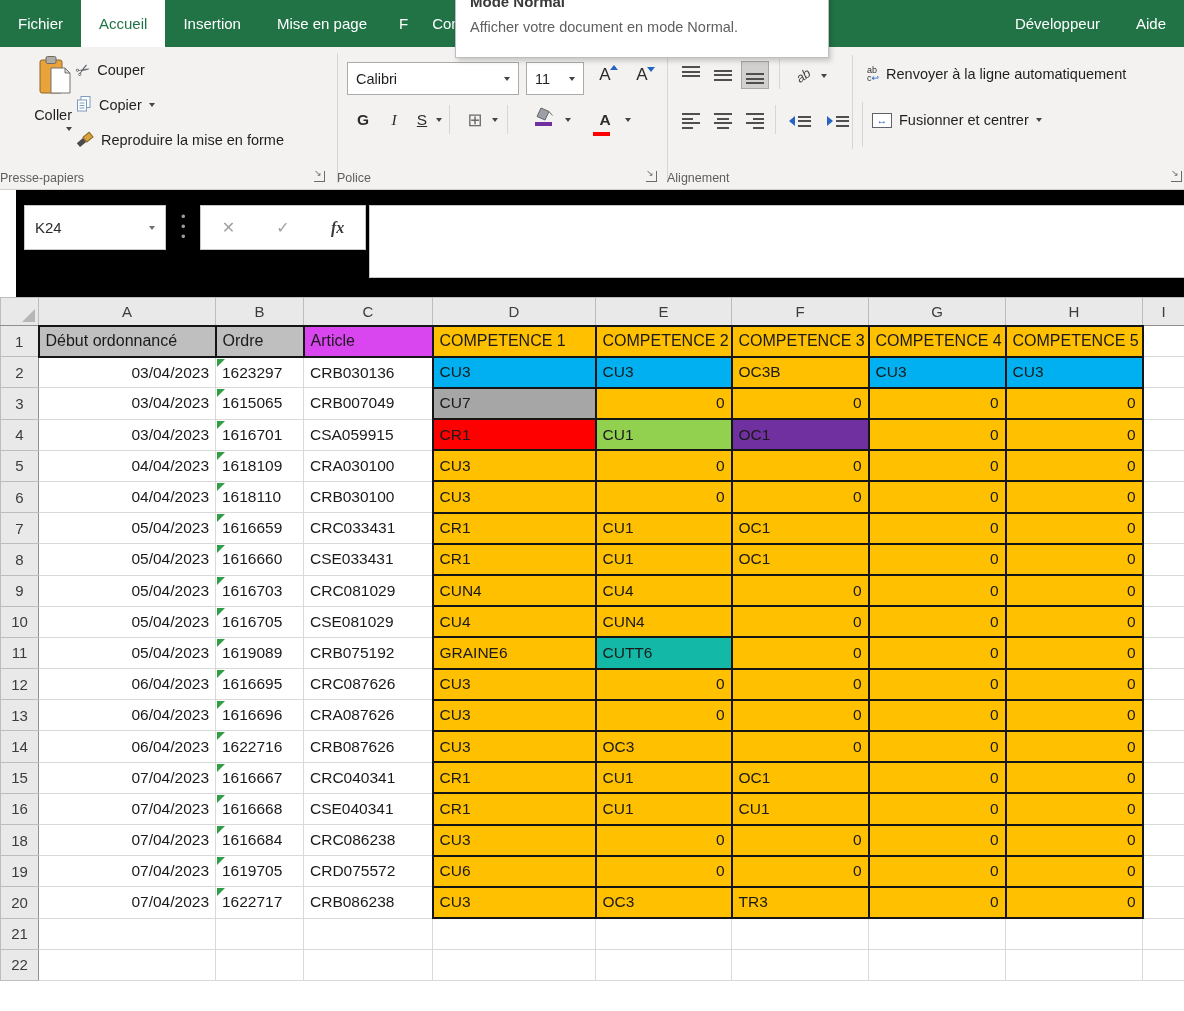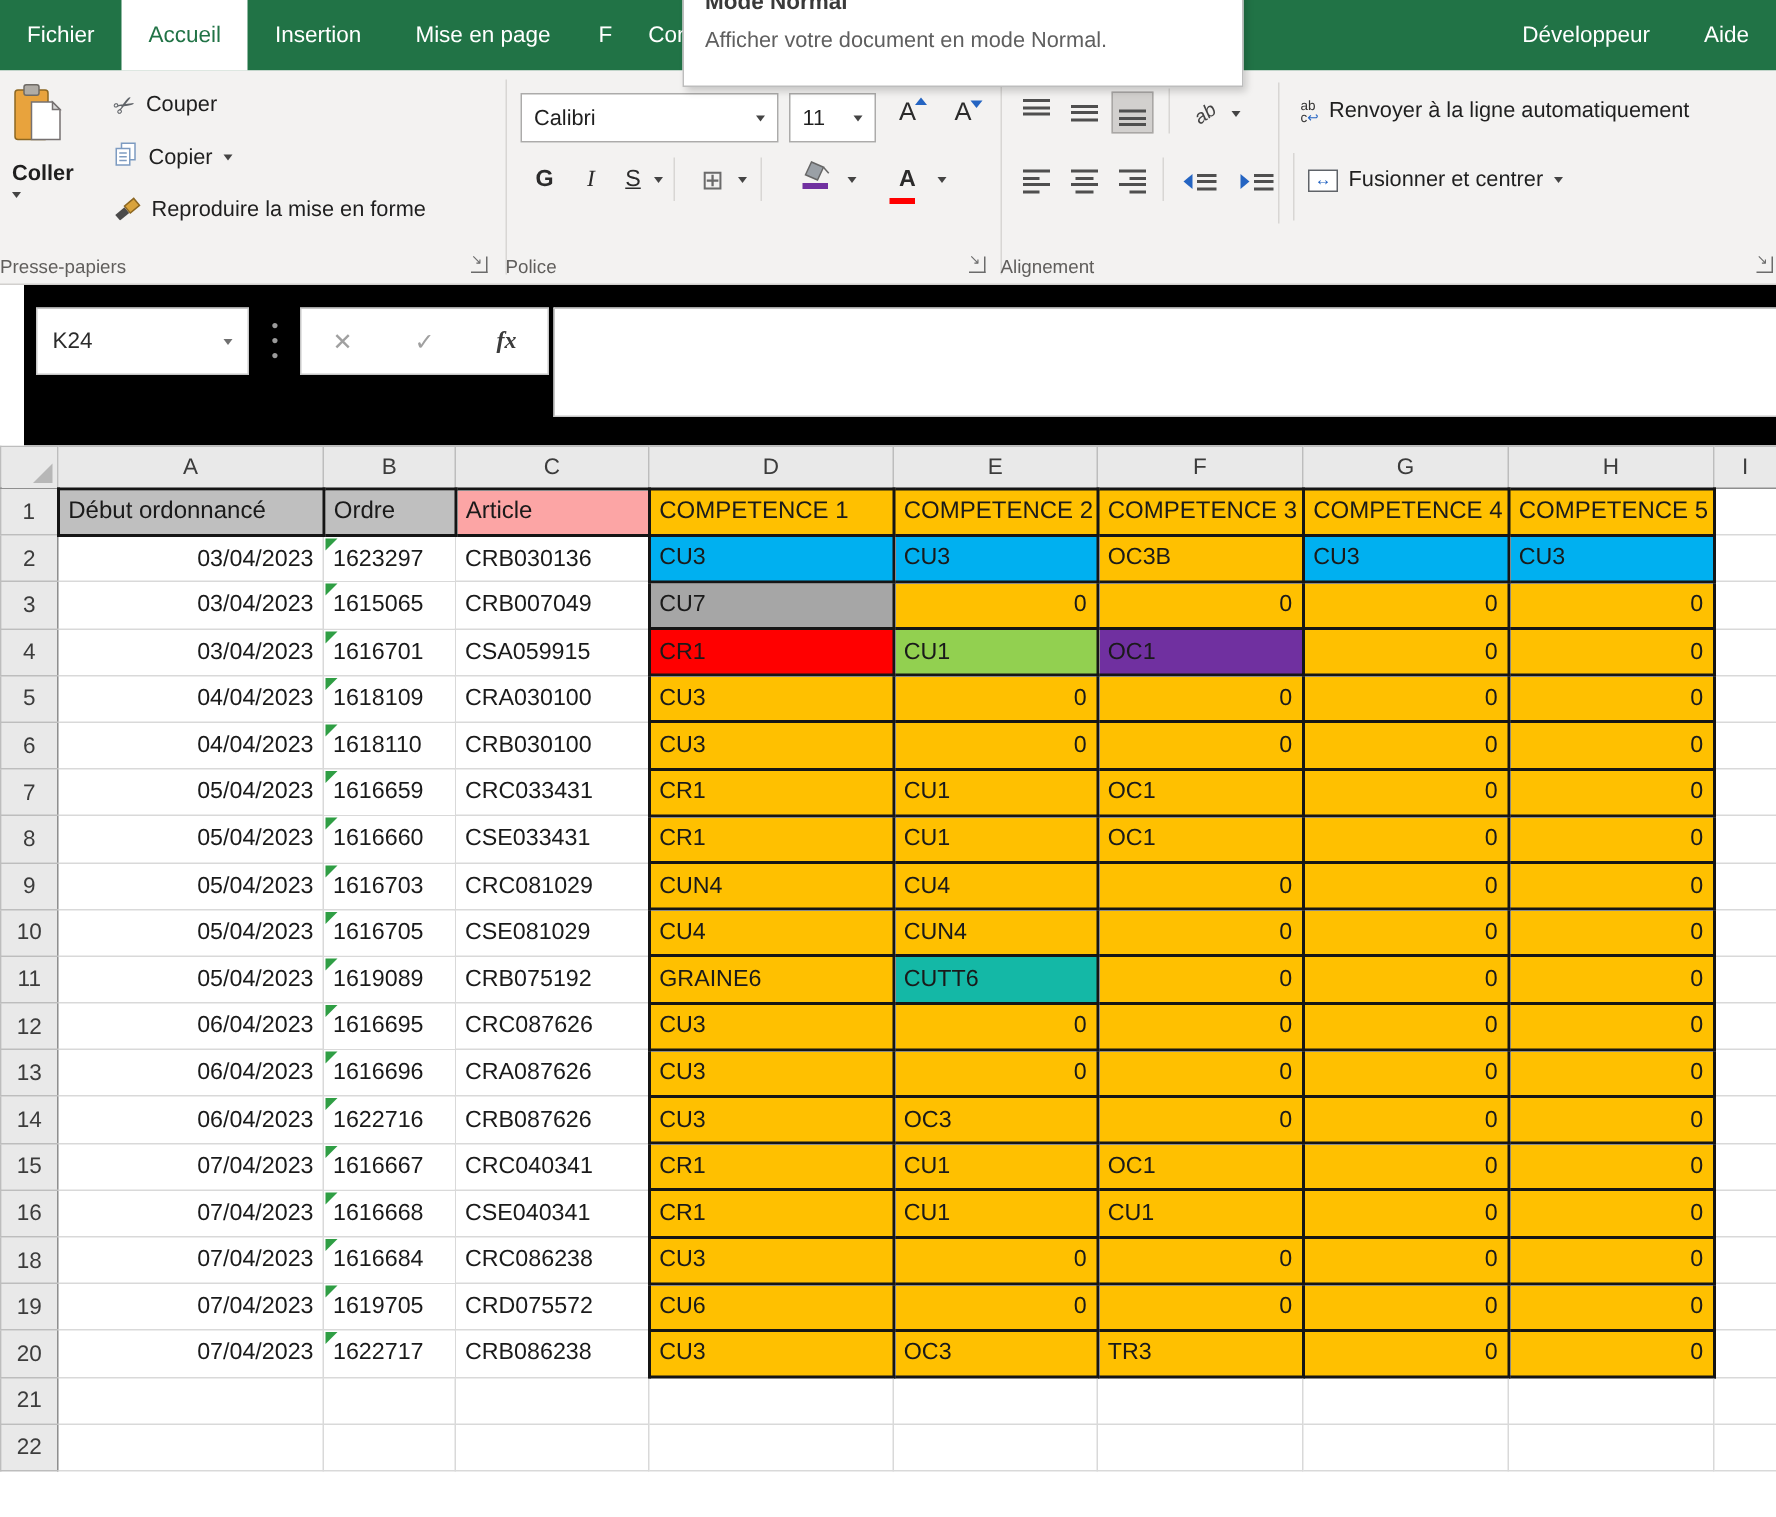--- a/index.html
+++ b/index.html
@@ -33,21 +33,21 @@
   .glabel { position:absolute; bottom:4px; left:0; right:0; text-align:left;
             font-size:12.5px; color:#605e5c; }
   .launcher { position:absolute; bottom:7px; width:11px; height:11px;
               border-bottom:1px solid #6b6b6b; border-right:1px solid #6b6b6b; }
   .launcher i { position:absolute; left:0px; top:-3px; font-style:normal; font-size:9px; color:#6b6b6b; }
   .car { display:inline-block; width:0; height:0; border-left:3.5px solid transparent;
          border-right:3.5px solid transparent; border-top:4px solid #444; vertical-align:middle; }
 
   
   .paste-btn { position:absolute; left:8px; top:8px; width:64px; height:124px;
-               display:flex; flex-direction:column; align-items:flex-start; gap:4px;font-weight:bold; }
+               display:flex; flex-direction:column; align-items:flex-end; gap:4px; }
   .paste-btn .lbl { font-size:14.5px; color:#1f1f1f; margin-top:2px; }
   .rib-item { position:absolute; left:76px; display:flex; align-items:center; gap:7px;
               font-size:14.5px; color:#1f1f1f; height:26px; }
   .scissors { font-size:17px; color:#5f6368; display:inline-block; transform:rotate(-30deg); }
 
   
   .combo { position:absolute; background:#fff; border:1px solid #acabaa; height:33px; top:15px;
            font-size:14.5px; color:#1f1f1f; display:flex; align-items:center; padding:0 8px; }
   .combo .car { margin-left:auto; }
   .fontbox { left:10px; width:172px; }
@@ -364,21 +364,21 @@
             <th>G</th>
             <th>H</th>
             <th>I</th>
           </tr>
         </thead>
         <tbody>
           <tr>
             <th>1</th>
             <td class="hdr-gray" style="background: rgb(191, 191, 191);">Début ordonnancé</td>
             <td class="hdr-gray" style="background: rgb(191, 191, 191);">Ordre</td>
-            <td class="hdr-gray" style="background: #fca5a5; margin-left: 20px;">Article</td>
+            <td class="hdr-gray" style="background: #d946ef; margin-left: 20px;">Article</td>
             <td class="comp-hdr" style="background: rgb(255, 192, 0);"><span class="spill">COMPETENCE 1</span></td>
             <td class="comp-hdr" style="background: rgb(255, 192, 0);"><span class="spill">COMPETENCE 2</span></td>
             <td class="comp-hdr" style="background: rgb(255, 192, 0);"><span class="spill">COMPETENCE 3</span></td>
             <td class="comp-hdr" style="background: rgb(255, 192, 0);"><span class="spill">COMPETENCE 4</span></td>
             <td class="comp-hdr" style="background: rgb(255, 192, 0);"><span class="spill">COMPETENCE 5</span></td>
             <td></td>
           </tr>
           <tr>
             <th>2</th>
             <td class="c-date">03/04/2023</td>

